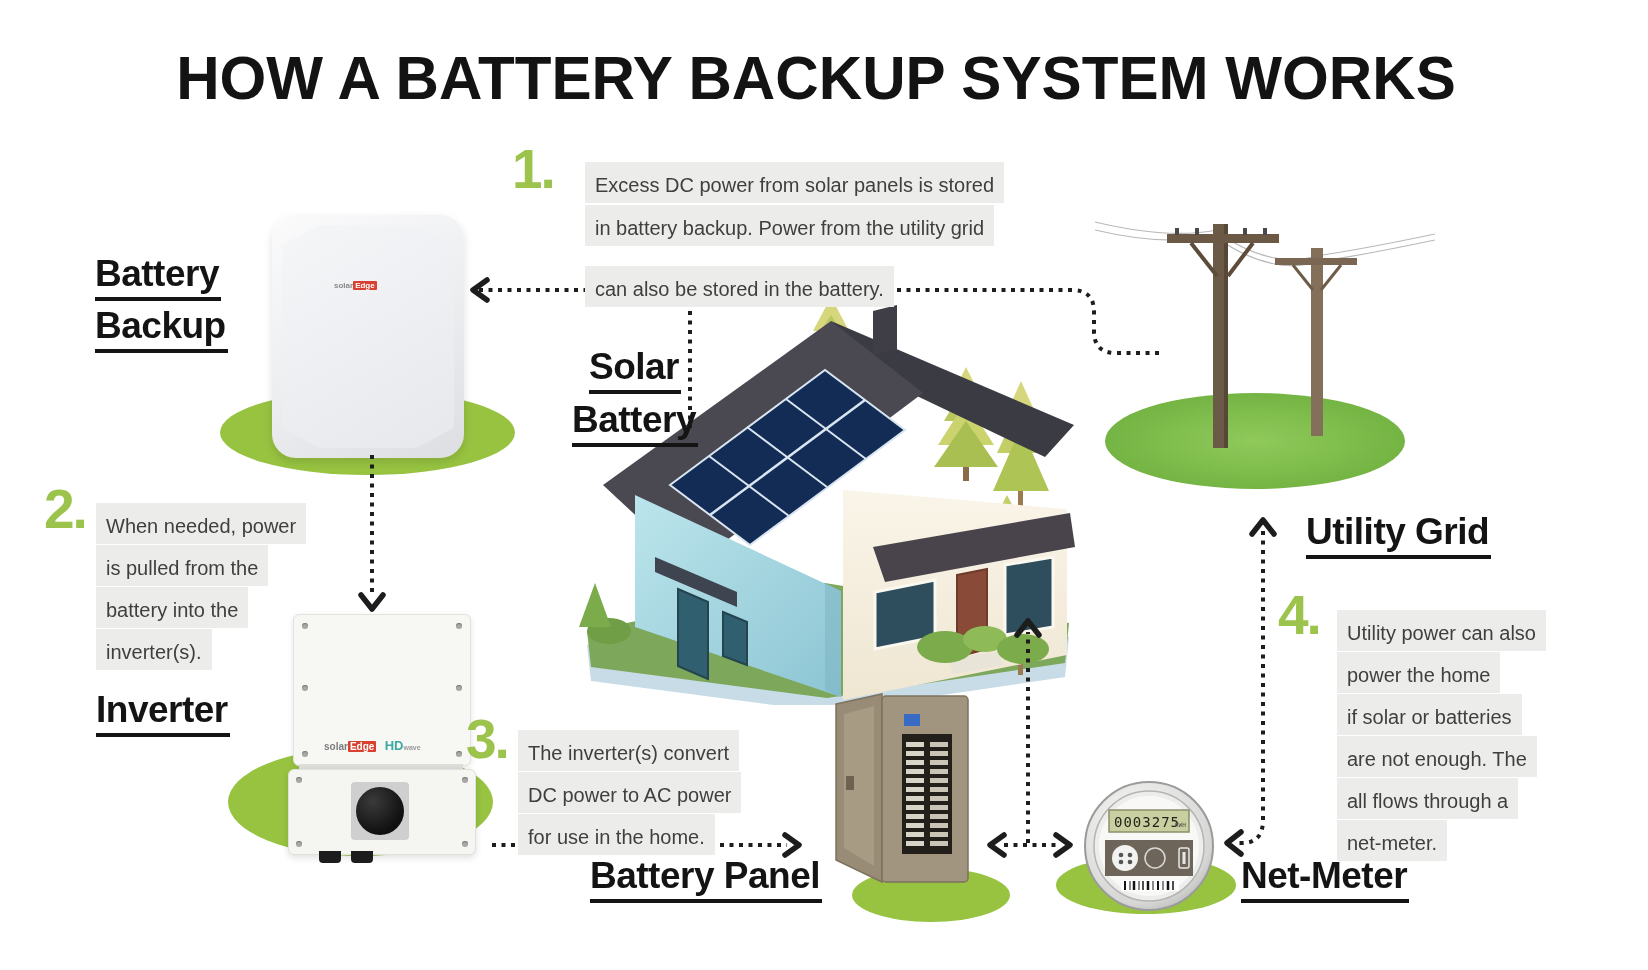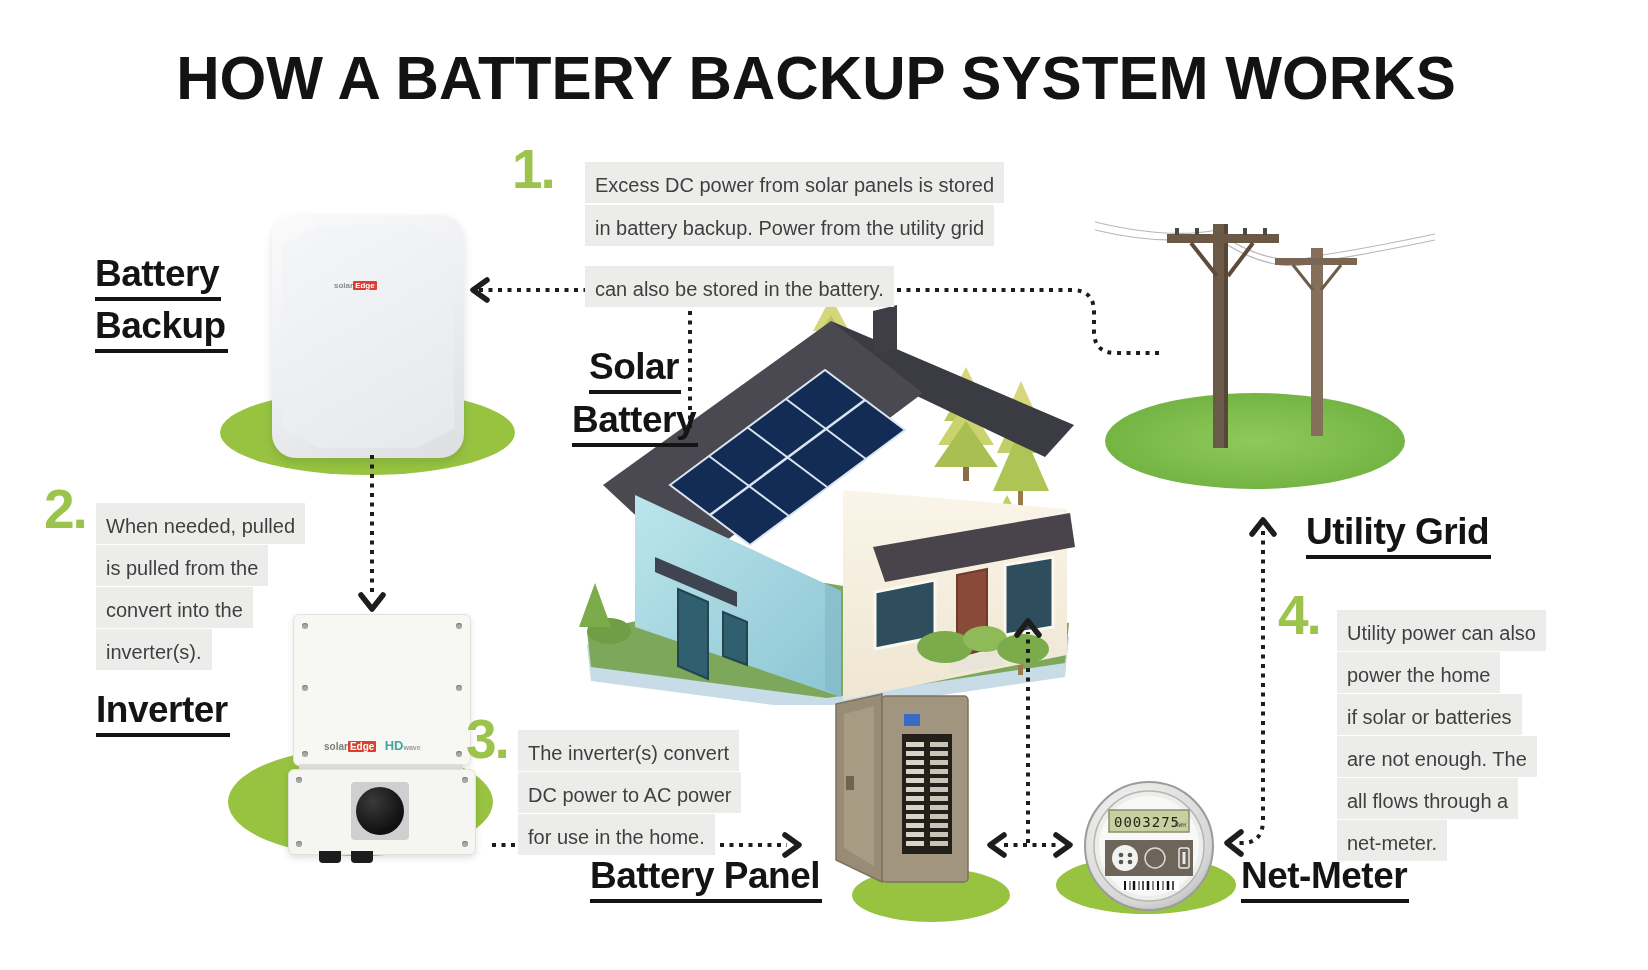--- a/index.html
+++ b/index.html
@@ -303,23 +303,23 @@
 
   <div class="abs num" style="left:512px;top:142px;">1.</div>
   <div class="abs step" style="left:585px;top:162px;">
     <span class="ln" style="margin-bottom:2px;">Excess DC power from solar panels is stored</span>
     <span class="ln" style="margin-bottom:20px;">in battery backup. Power from the utility grid</span>
     <span class="ln">can also be stored in the battery.</span>
   </div>
 
   <div class="abs num" style="left:44px;top:482px;">2.</div>
   <div class="abs step" style="left:96px;top:503px;">
-    <span class="ln">When needed, pulled</span>
+    <span class="ln">When needed, power</span>
     <span class="ln">is pulled from the</span>
-    <span class="ln">convert into the</span>
+    <span class="ln">battery into the</span>
     <span class="ln">inverter(s).</span>
   </div>
 
   <div class="abs num" style="left:466px;top:712px;">3.</div>
   <div class="abs step" style="left:518px;top:730px;">
     <span class="ln">The inverter(s) convert</span>
     <span class="ln">DC power to AC power</span>
     <span class="ln">for use in the home.</span>
   </div>
 

